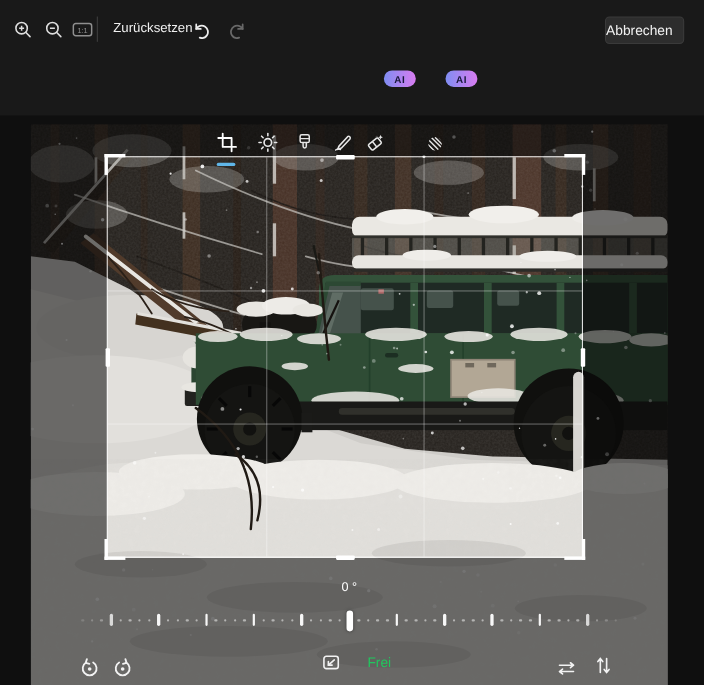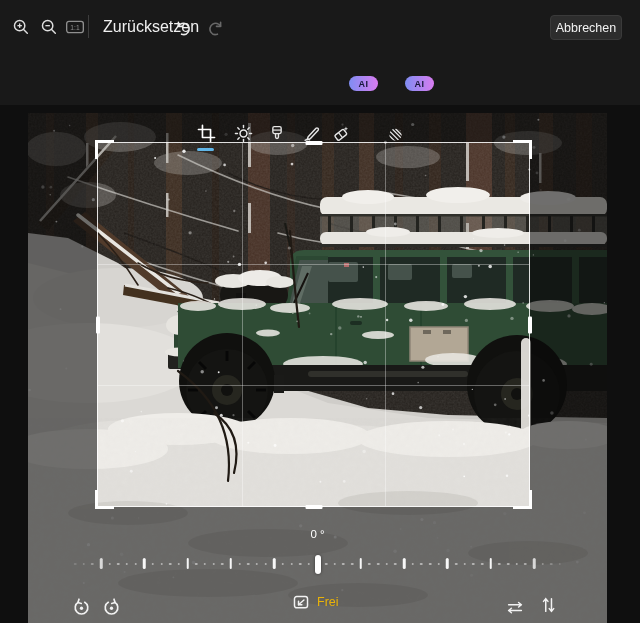--- a/index.html
+++ b/index.html
@@ -5,31 +5,31 @@
   html,body{margin:0;padding:0;background:#191919;}
   body{width:640px;height:623px;font-family:"Liberation Sans",sans-serif;-webkit-font-smoothing:antialiased;}
   .app{position:relative;width:640px;height:623px;overflow:hidden;background:#191919;color:#e8e8e8;}
 
   
   .topbar{position:absolute;top:0;left:0;right:0;height:52px;z-index:30;}
   .iconbtn{position:absolute;display:flex;align-items:center;justify-content:center;
            width:26px;height:26px;border-radius:4px;cursor:pointer;}
   .iconbtn svg{display:block;}
   .divider{position:absolute;left:88px;top:15px;width:1px;height:23px;background:#3d3d3d;}
-  .resetbtn{position:absolute;left:99px;top:16px;font-size:16px;color:#f0f0f0;cursor:pointer;padding:2px 4px;}
+  .resetbtn{position:absolute;left:99px;top:16px;font-size:12px;color:#f0f0f0;cursor:pointer;padding:2px 4px;}
   .primarybtn{position:absolute;left:422px;top:15px;width:120px;height:25px;border-radius:4px;
     background:#5aabe0;color:#0c2433;font-size:12.5px;display:flex;align-items:center;justify-content:center;
     gap:6px;cursor:pointer;border:1px solid #6ab4e6;box-sizing:border-box;}
   .secondarybtn{position:absolute;left:550px;top:15px;width:72px;height:25px;border-radius:4px;
-    background:#2d2d2d;color:#f2f2f2;font-size:12.5px;display:flex;align-items:center;justify-content:center;
+    background:#2d2d2d;color:#f2f2f2;font-size:12.5px;display:flex;align-items:center;justify-content:flex-start;
     cursor:pointer;border:1px solid #3a3a3a;box-sizing:border-box;}
 
   
   .tabbar{position:absolute;top:52px;left:0;right:0;height:53px;z-index:30;}
-  .tab{position:absolute;top:72px;width:34px;height:36px;display:flex;align-items:flex-start;justify-content:center;cursor:pointer;}
+  .tab{position:absolute;top:60px;width:34px;height:36px;display:flex;align-items:center;justify-content:center;cursor:pointer;}
   .tab svg{display:block;margin-bottom:2px;}
   .tab.wide{width:58px;justify-content:flex-start;}
   .aibadge{position:absolute;top:-48px;left:21px;width:29px;height:15px;border-radius:8px;
     background:linear-gradient(90deg,#7f8df2,#d87cf0);color:#17173a;font-size:9px;font-weight:bold;
     display:flex;align-items:center;justify-content:center;letter-spacing:.5px;}
   .tab.wide{position:absolute;}
   .tabunderline{position:absolute;left:197px;top:96px;width:17px;height:3px;border-radius:2px;background:#60b6e8;}
 
   
   .canvas{position:absolute;top:105px;left:0;width:640px;height:518px;overflow:hidden;background:#191919;}
@@ -56,22 +56,22 @@
   .rot-label{position:absolute;left:28px;top:423px;width:579px;text-align:center;font-size:11.5px;color:#fff;z-index:10;}
   .ruler{position:absolute;left:28px;top:447px;width:579px;height:24px;z-index:10;cursor:ew-resize;}
   .tick{position:absolute;top:10.5px;width:2.5px;height:2.5px;border-radius:50%;background:#fff;transform:translateX(-50%);}
   .tick.major{top:6px;width:2.5px;height:11px;border-radius:1.5px;}
   .thumb{position:absolute;left:289.5px;top:2.5px;width:6px;height:19px;border-radius:3px;background:#fff;
     transform:translateX(-50%);box-shadow:0 0 3px rgba(0,0,0,.5);}
 
   
   .btool{position:absolute;display:flex;align-items:center;justify-content:center;cursor:pointer;z-index:10;
     width:26px;height:26px;border-radius:4px;}
-  .aspectbtn{position:absolute;left:288px;top:484px;height:26px;display:flex;align-items:center;gap:7px;
-    cursor:pointer;z-index:10;color:#eab308;font-size:12.5px;padding:0 4px;border-radius:4px;}
+  .aspectbtn{position:absolute;left:288px;top:484px;height:26px;display:flex;align-items:center;gap:24px;
+    cursor:pointer;z-index:10;color:#22c55e;font-size:12.5px;padding:0 4px;border-radius:4px;}
 </style>
 </head>
 <body>
 
 <div class="app">
 
   <div class="topbar">
     <div class="iconbtn" style="left:8px;top:14px;">
       <svg width="18" height="18" viewBox="0 0 16 16">
         <circle cx="6.8" cy="6.8" r="4.6" fill="none" stroke="#dedede" stroke-width="1.3"></circle>

